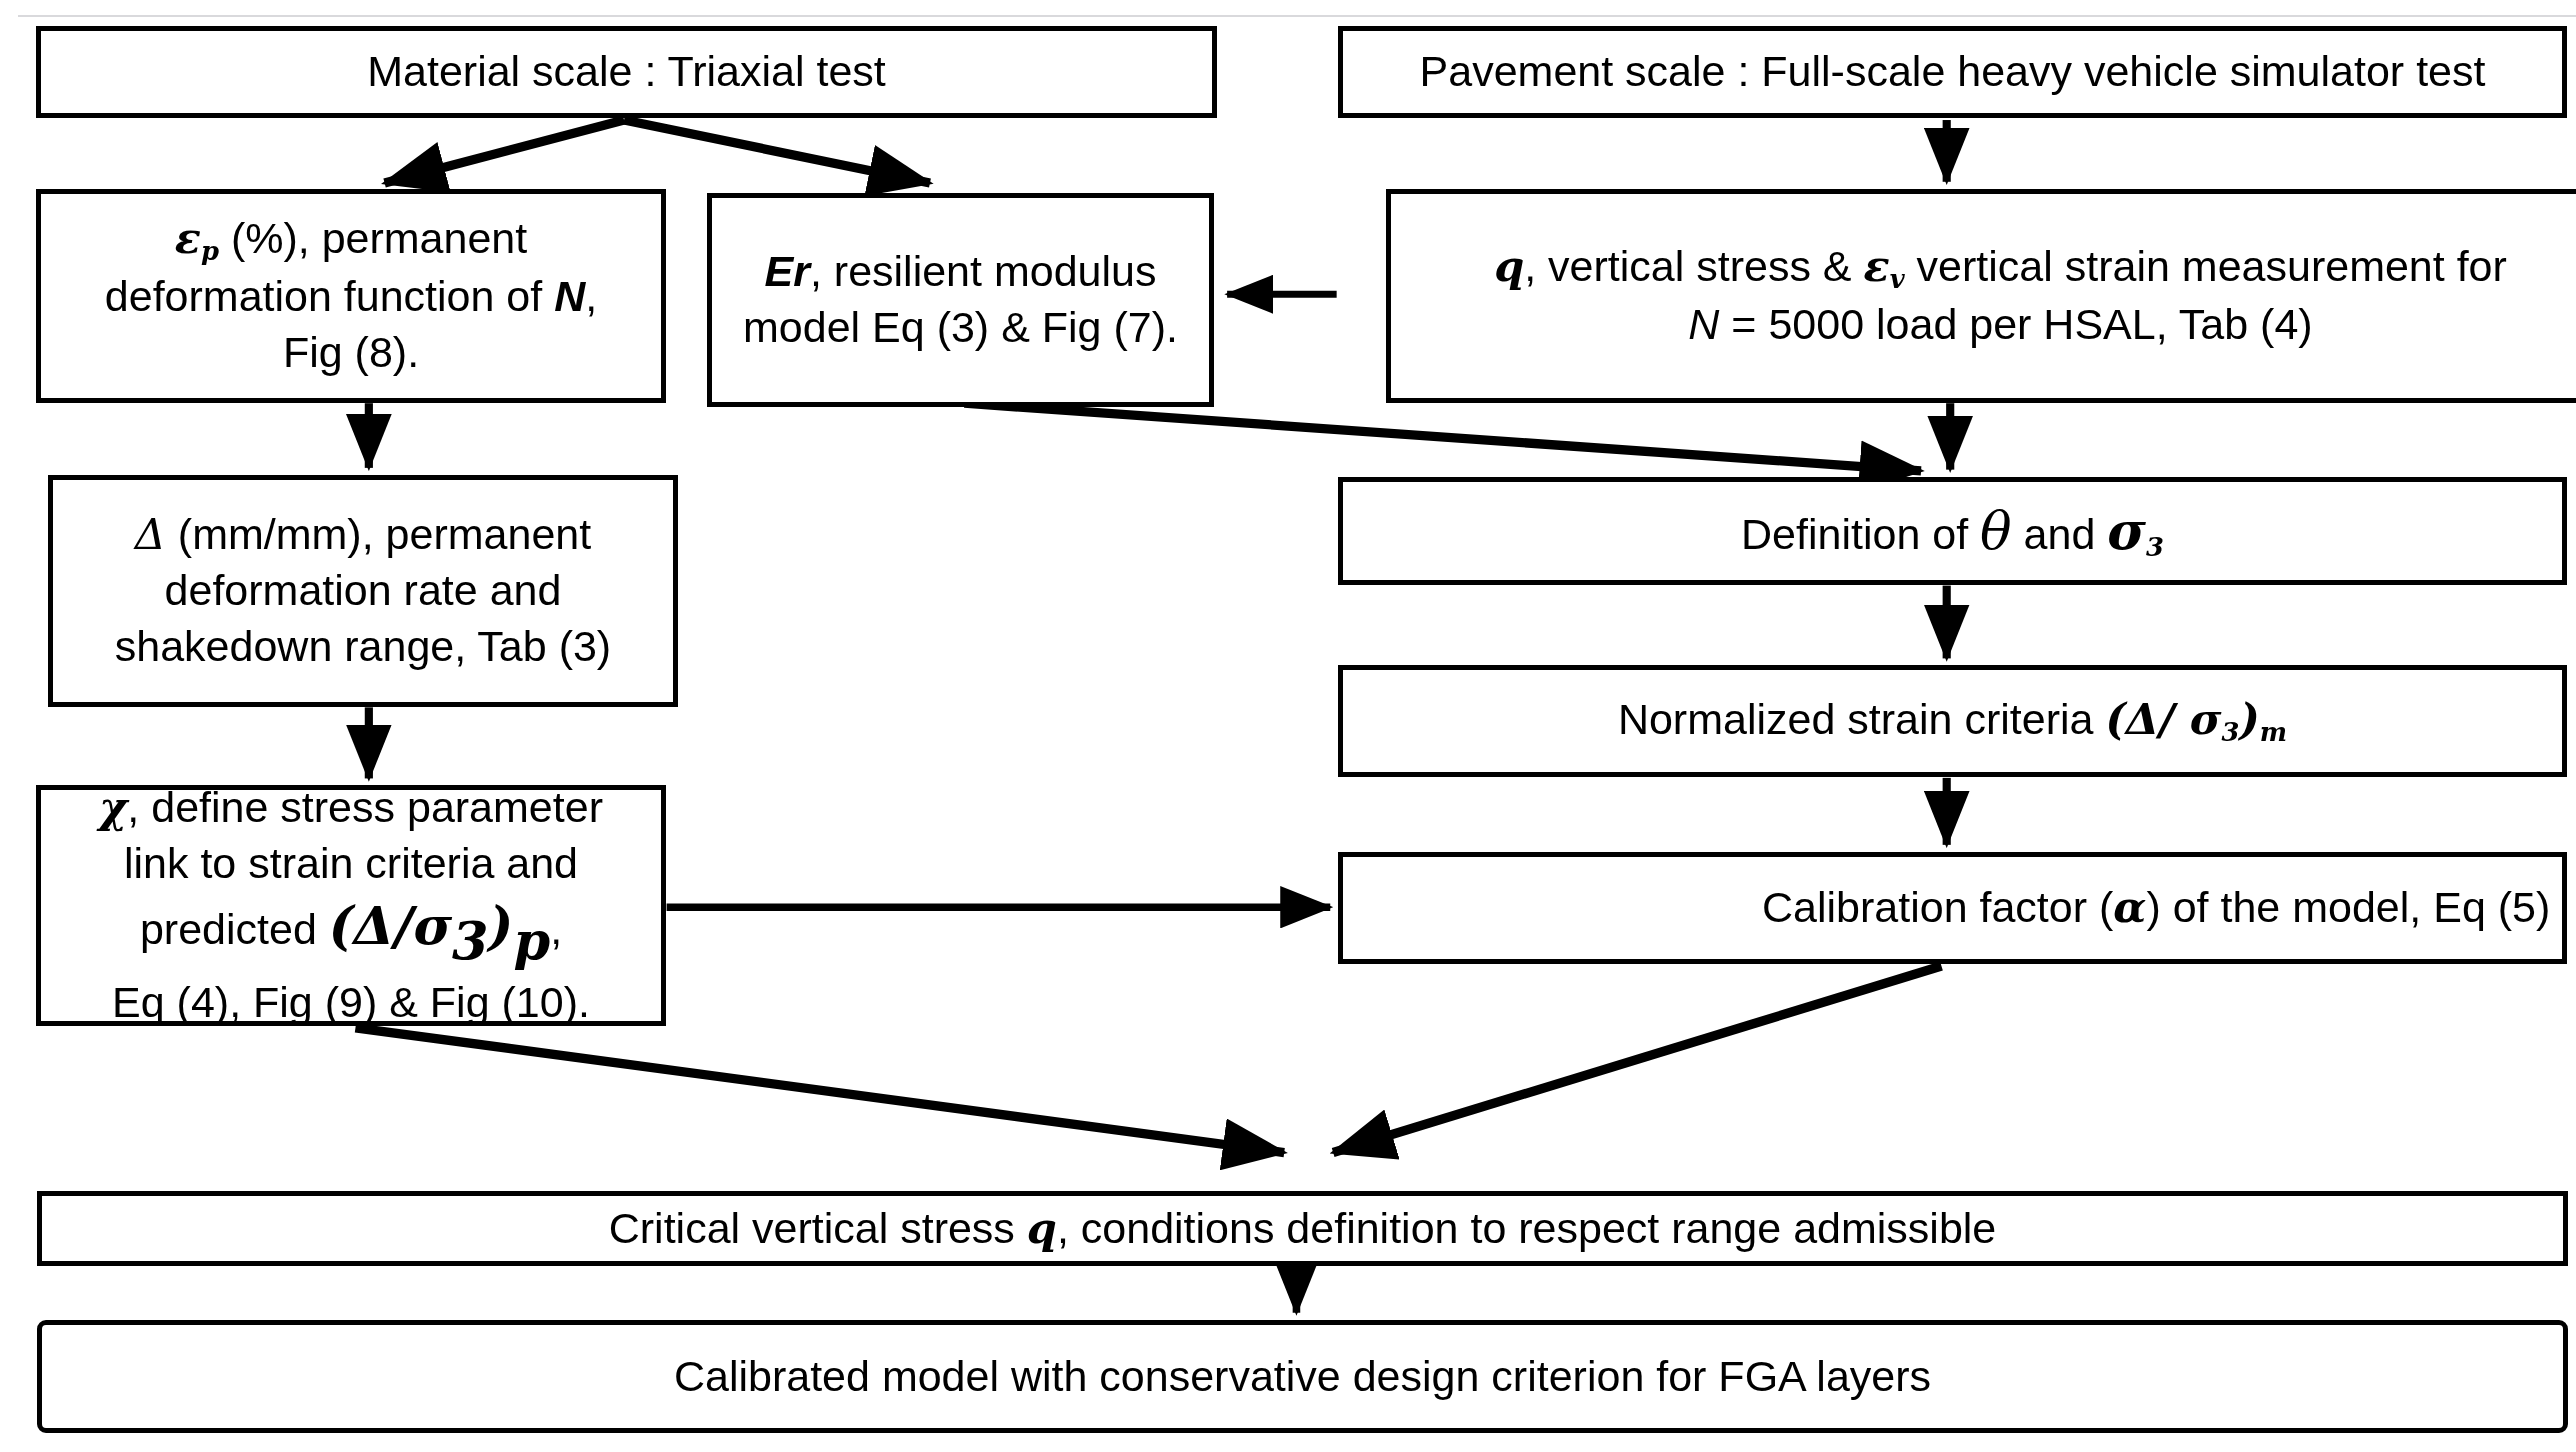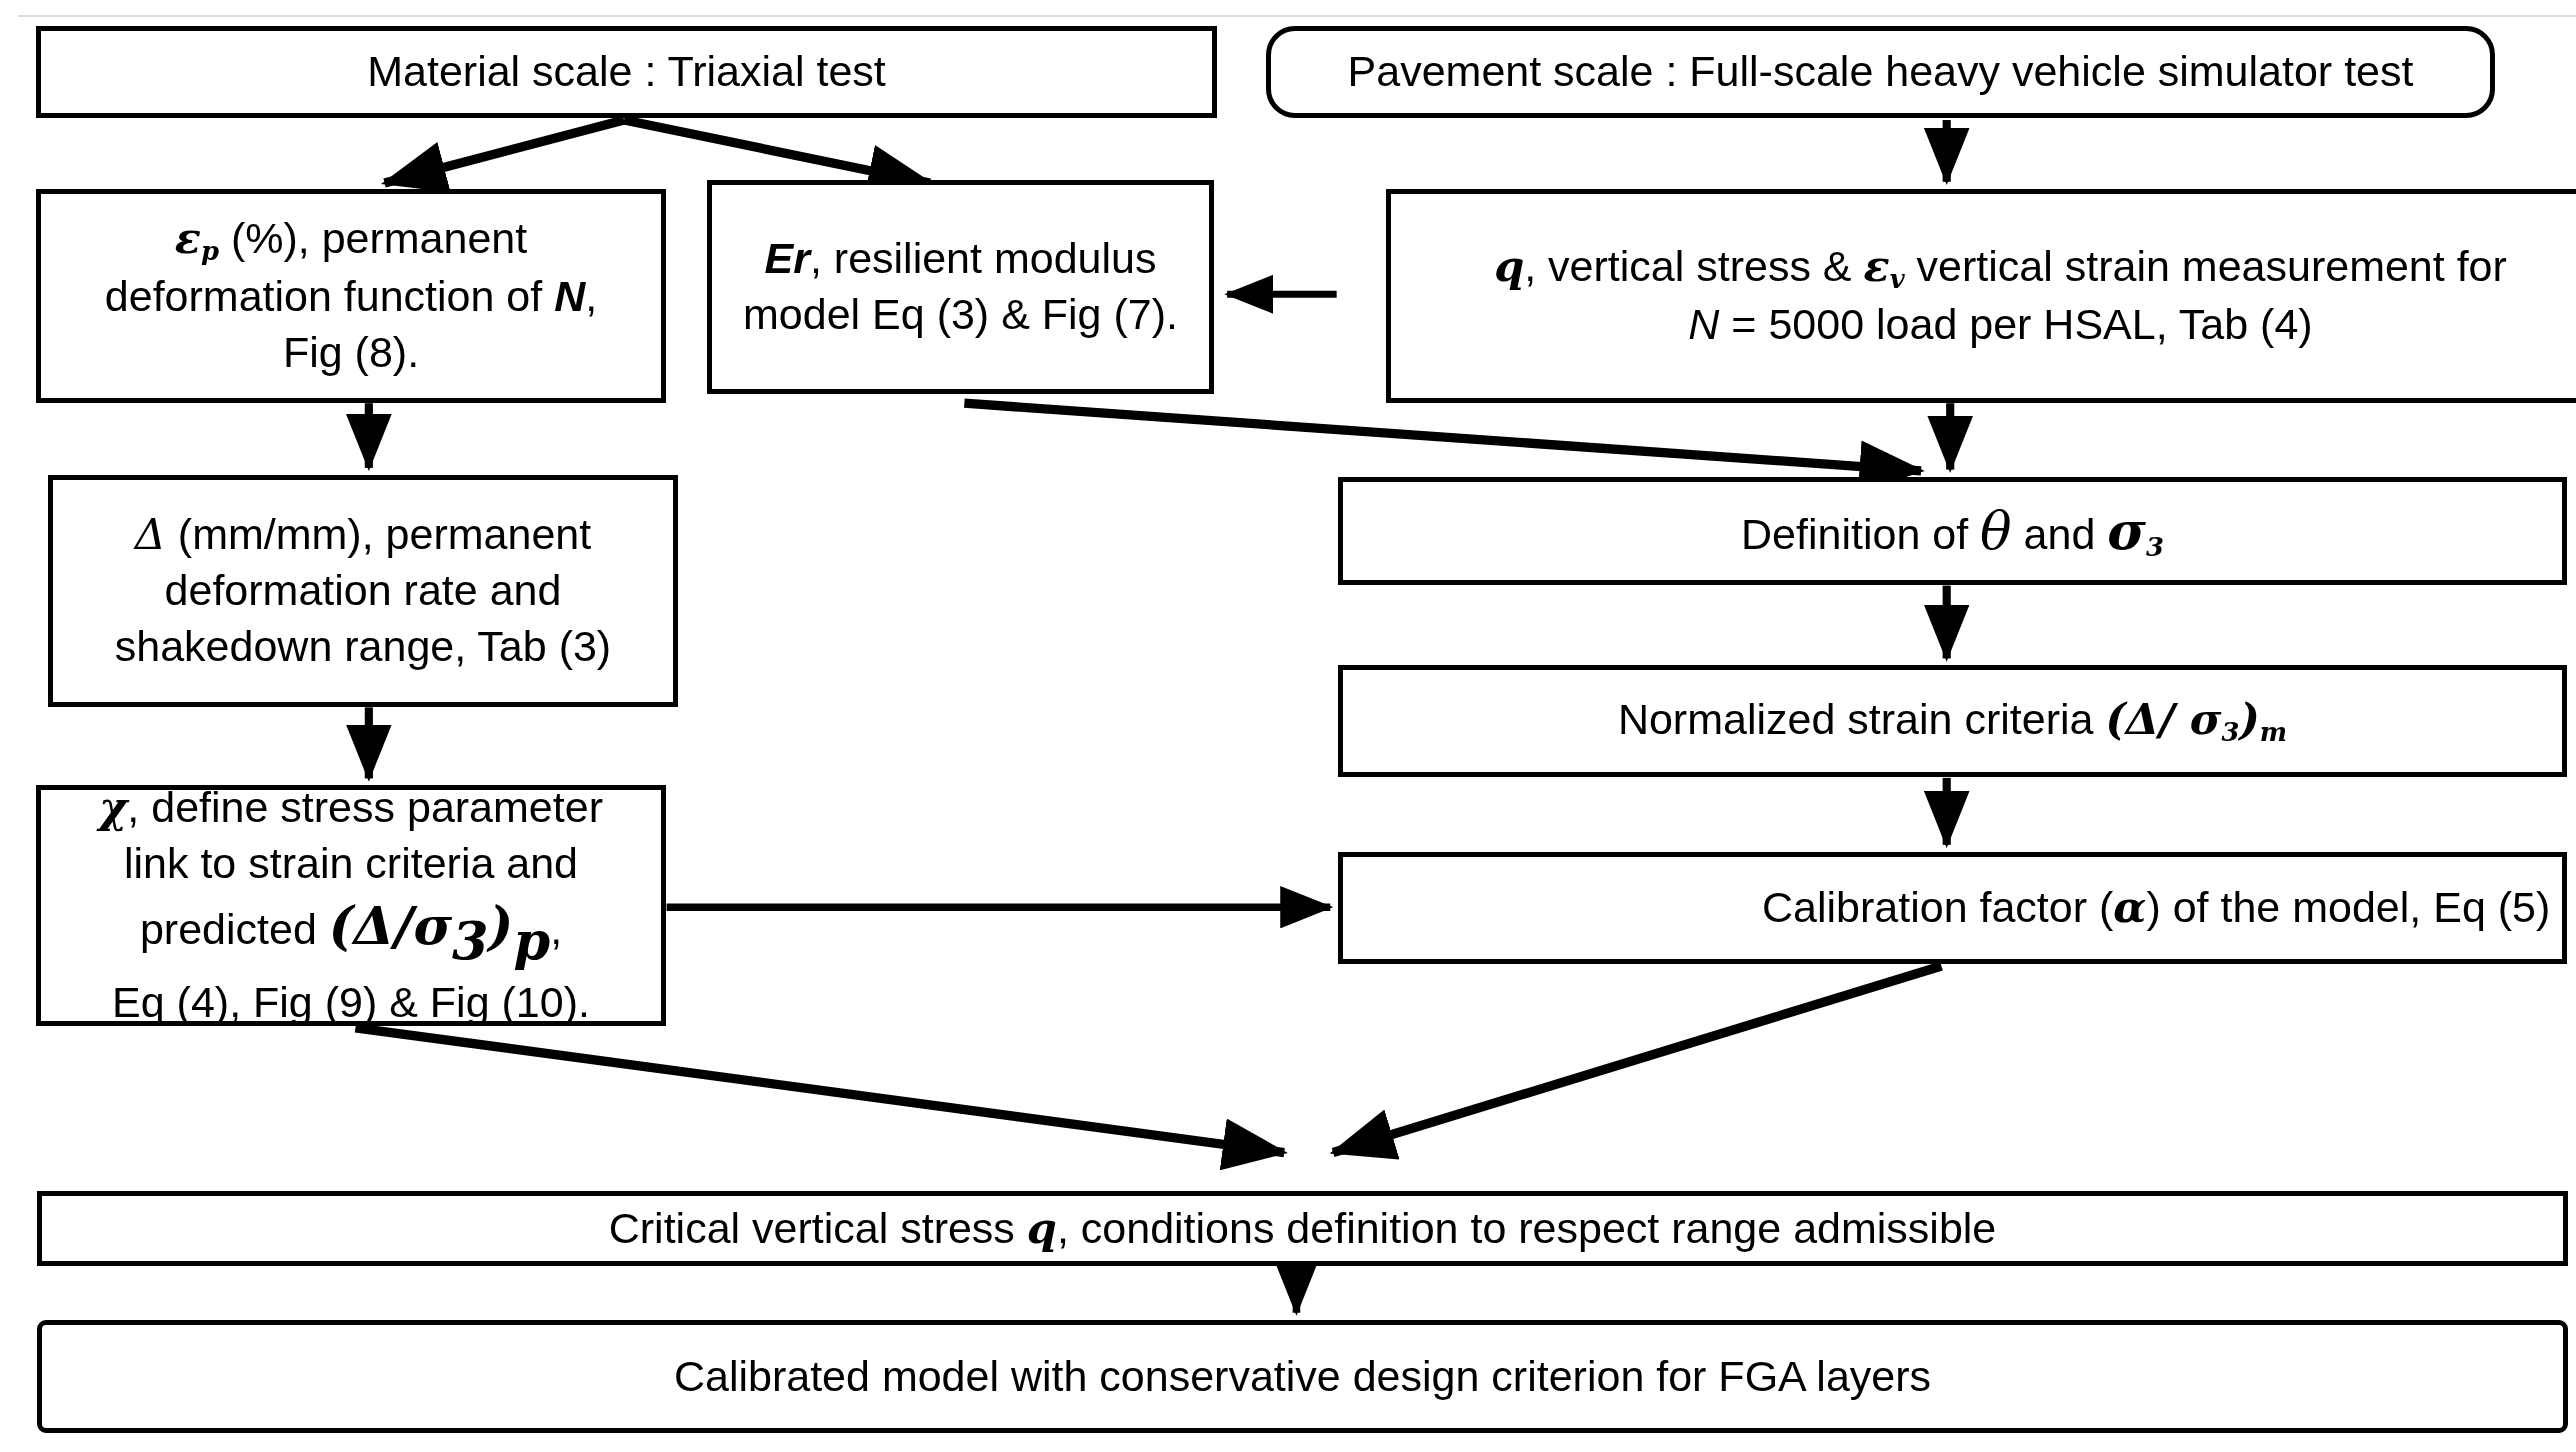--- a/index.html
+++ b/index.html
@@ -27,23 +27,23 @@
   }
   .b{font-weight:bold;}
   .i{font-style:italic;}
   .m{font-family:"DejaVu Serif", serif;font-style:italic;}
   .sub{font-size:.6em;vertical-align:-.28em;}
   .big{font-size:1.22em;}
   #arrow-layer{position:absolute;left:0;top:0;width:2576px;height:1452px;}
 
   
   #bx-material   {left:36px;   top:26px;   width:1181px; height:92px;}
-  #bx-pavement   {left:1266px; top:26px;   width:1229px; height:92px;border-radius:29px;}
+  #bx-pavement   {left:1338px; top:26px;   width:1229px; height:92px;}
   #bx-ep         {left:36px;   top:189px;  width:630px; height:214px;}
-  #bx-er         {left:707px; top:180px;  width:507px;  height:214px;}
+  #bx-er         {left:707px; top:193px;  width:507px;  height:214px;}
   #bx-q          {left:1338px; top:189px;  width:1229px; height:214px;margin-left:48px;}
   #bx-delta      {left:48px;   top:475px;  width:630px; height:232px;justify-content:center;}
   #bx-def        {left:1338px; top:477px;  width:1229px; height:108px;}
   #bx-norm       {left:1338px; top:665px; width:1229px; height:112px;}
   #bx-chi        {left:36px;   top:785px; width:630px; height:241px;}
   #bx-calib      {left:1338px; top:852px; width:1229px; height:112px;justify-content:flex-end;}
   #bx-critical   {left:37px;   top:1158px; width:2531px; height:75px;margin-top:33px;}
   #bx-calibrated {left:37px;   top:1320px; width:2531px; height:113px;border-radius:9px;}
 </style>
 </head>

